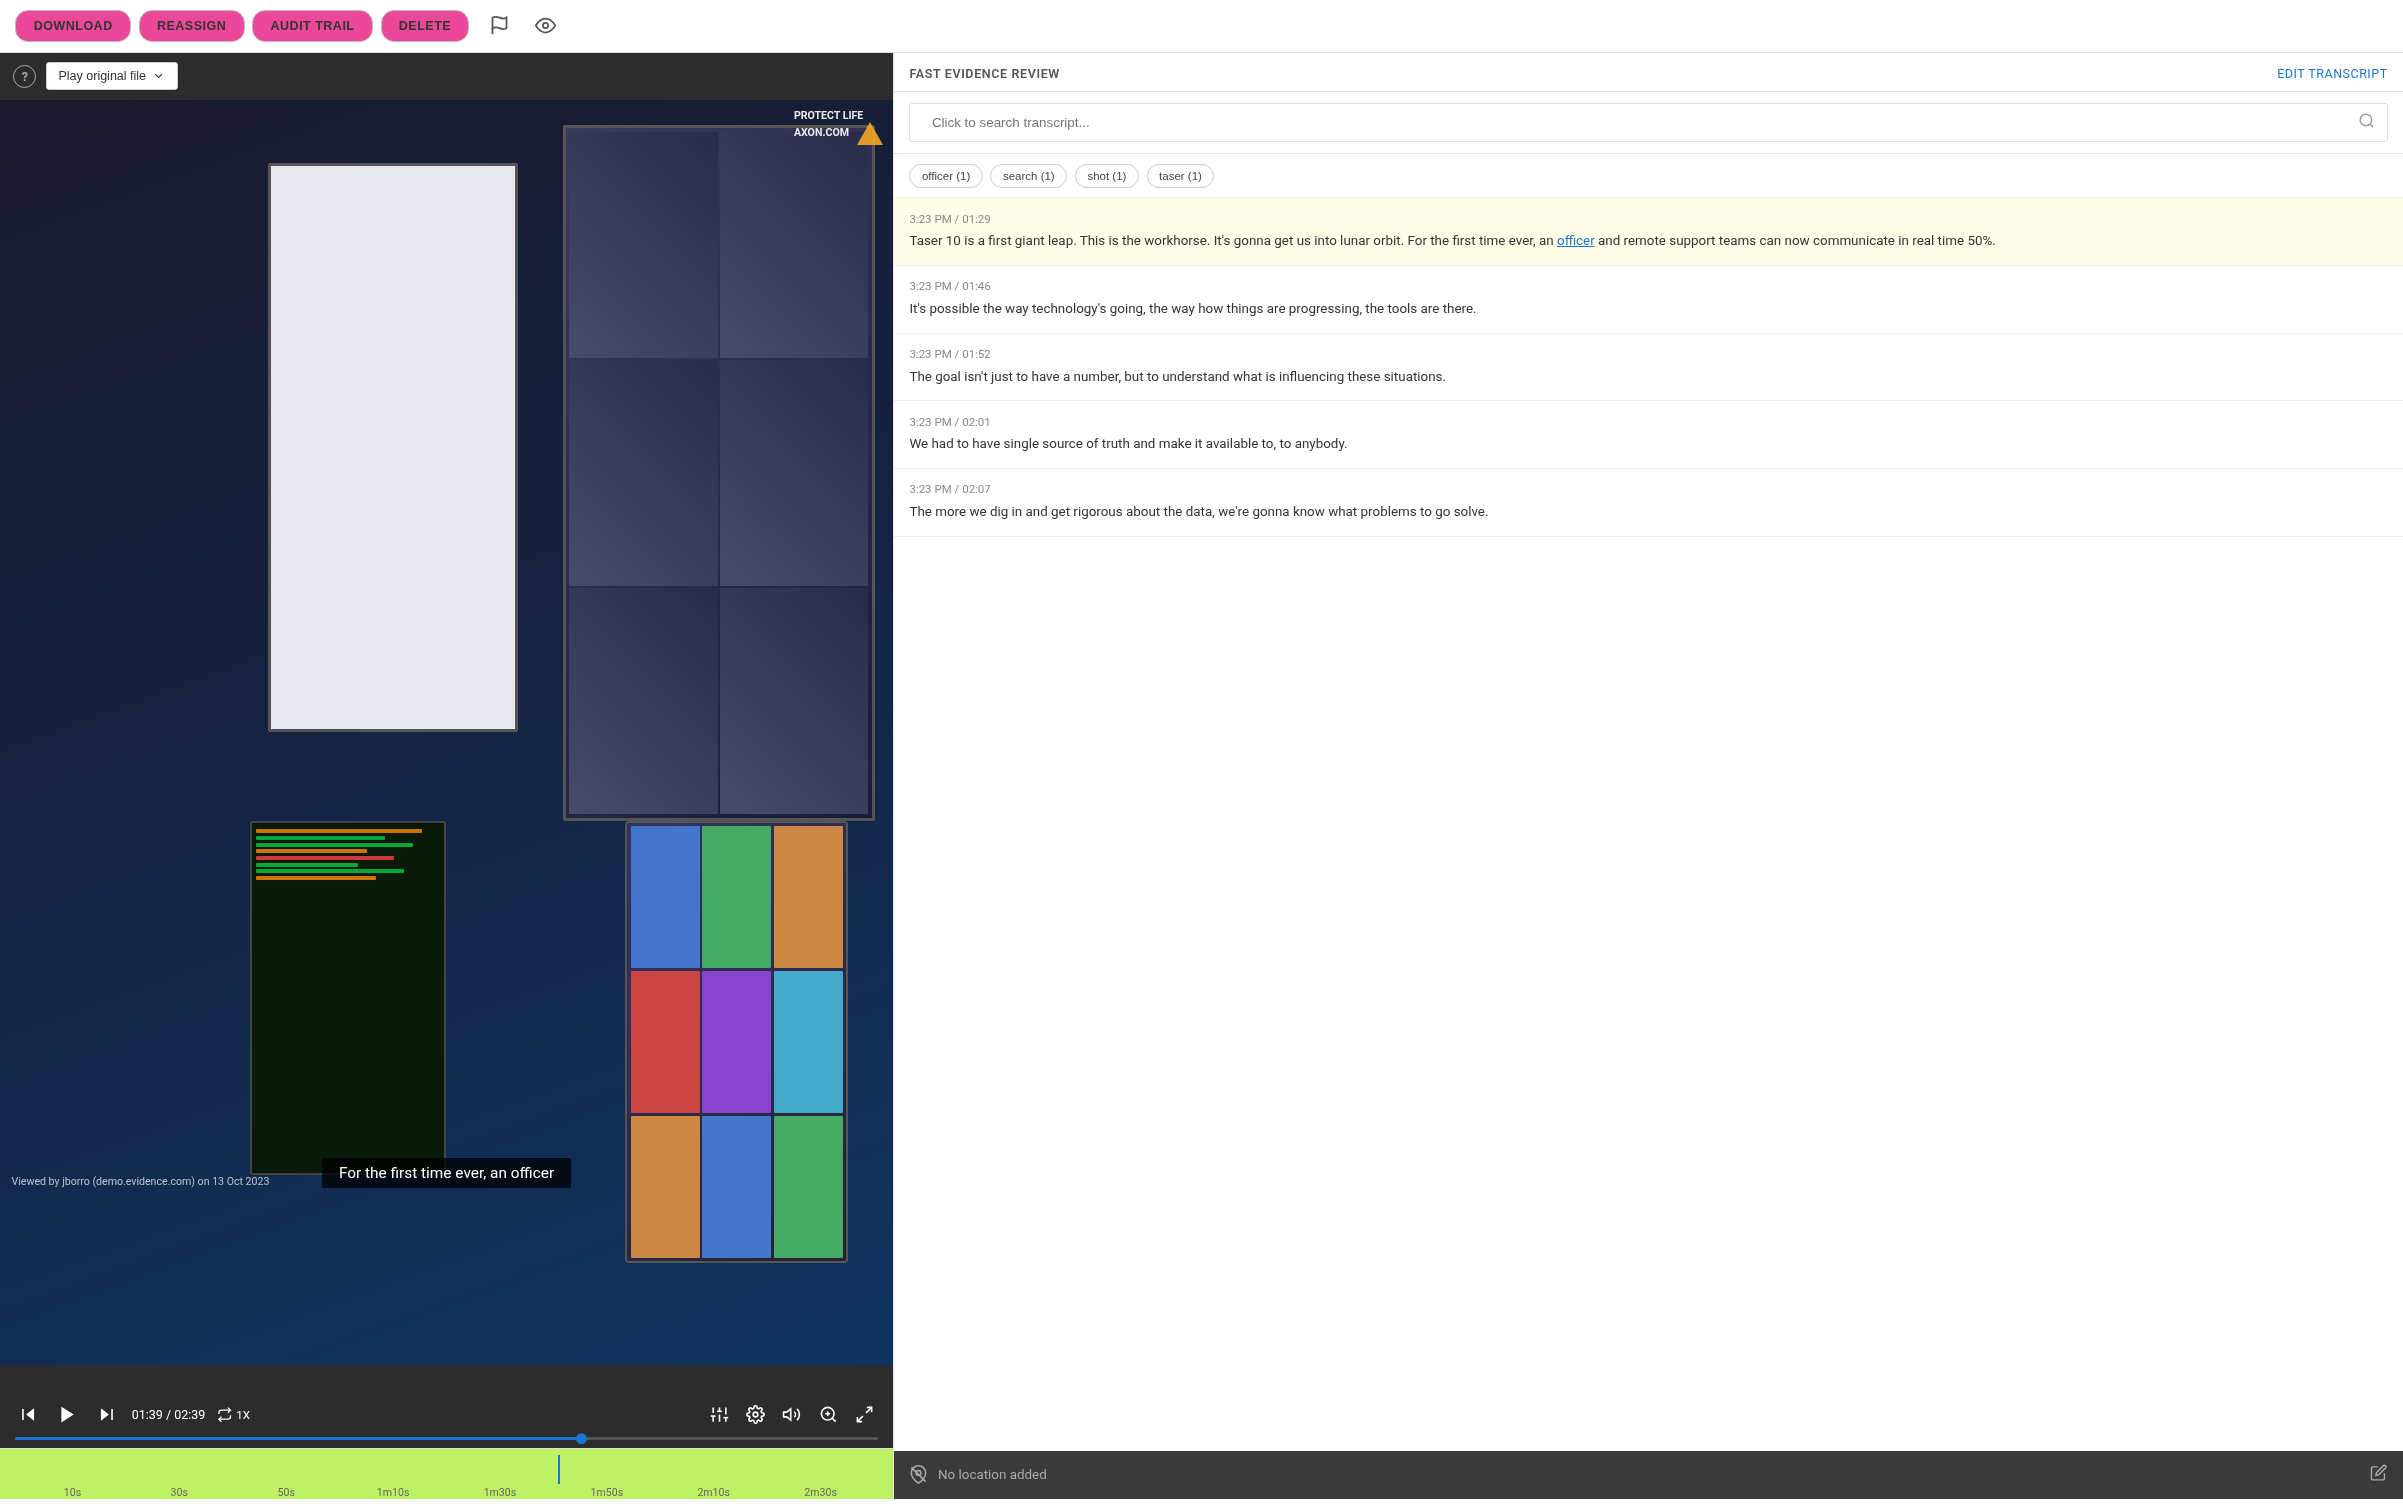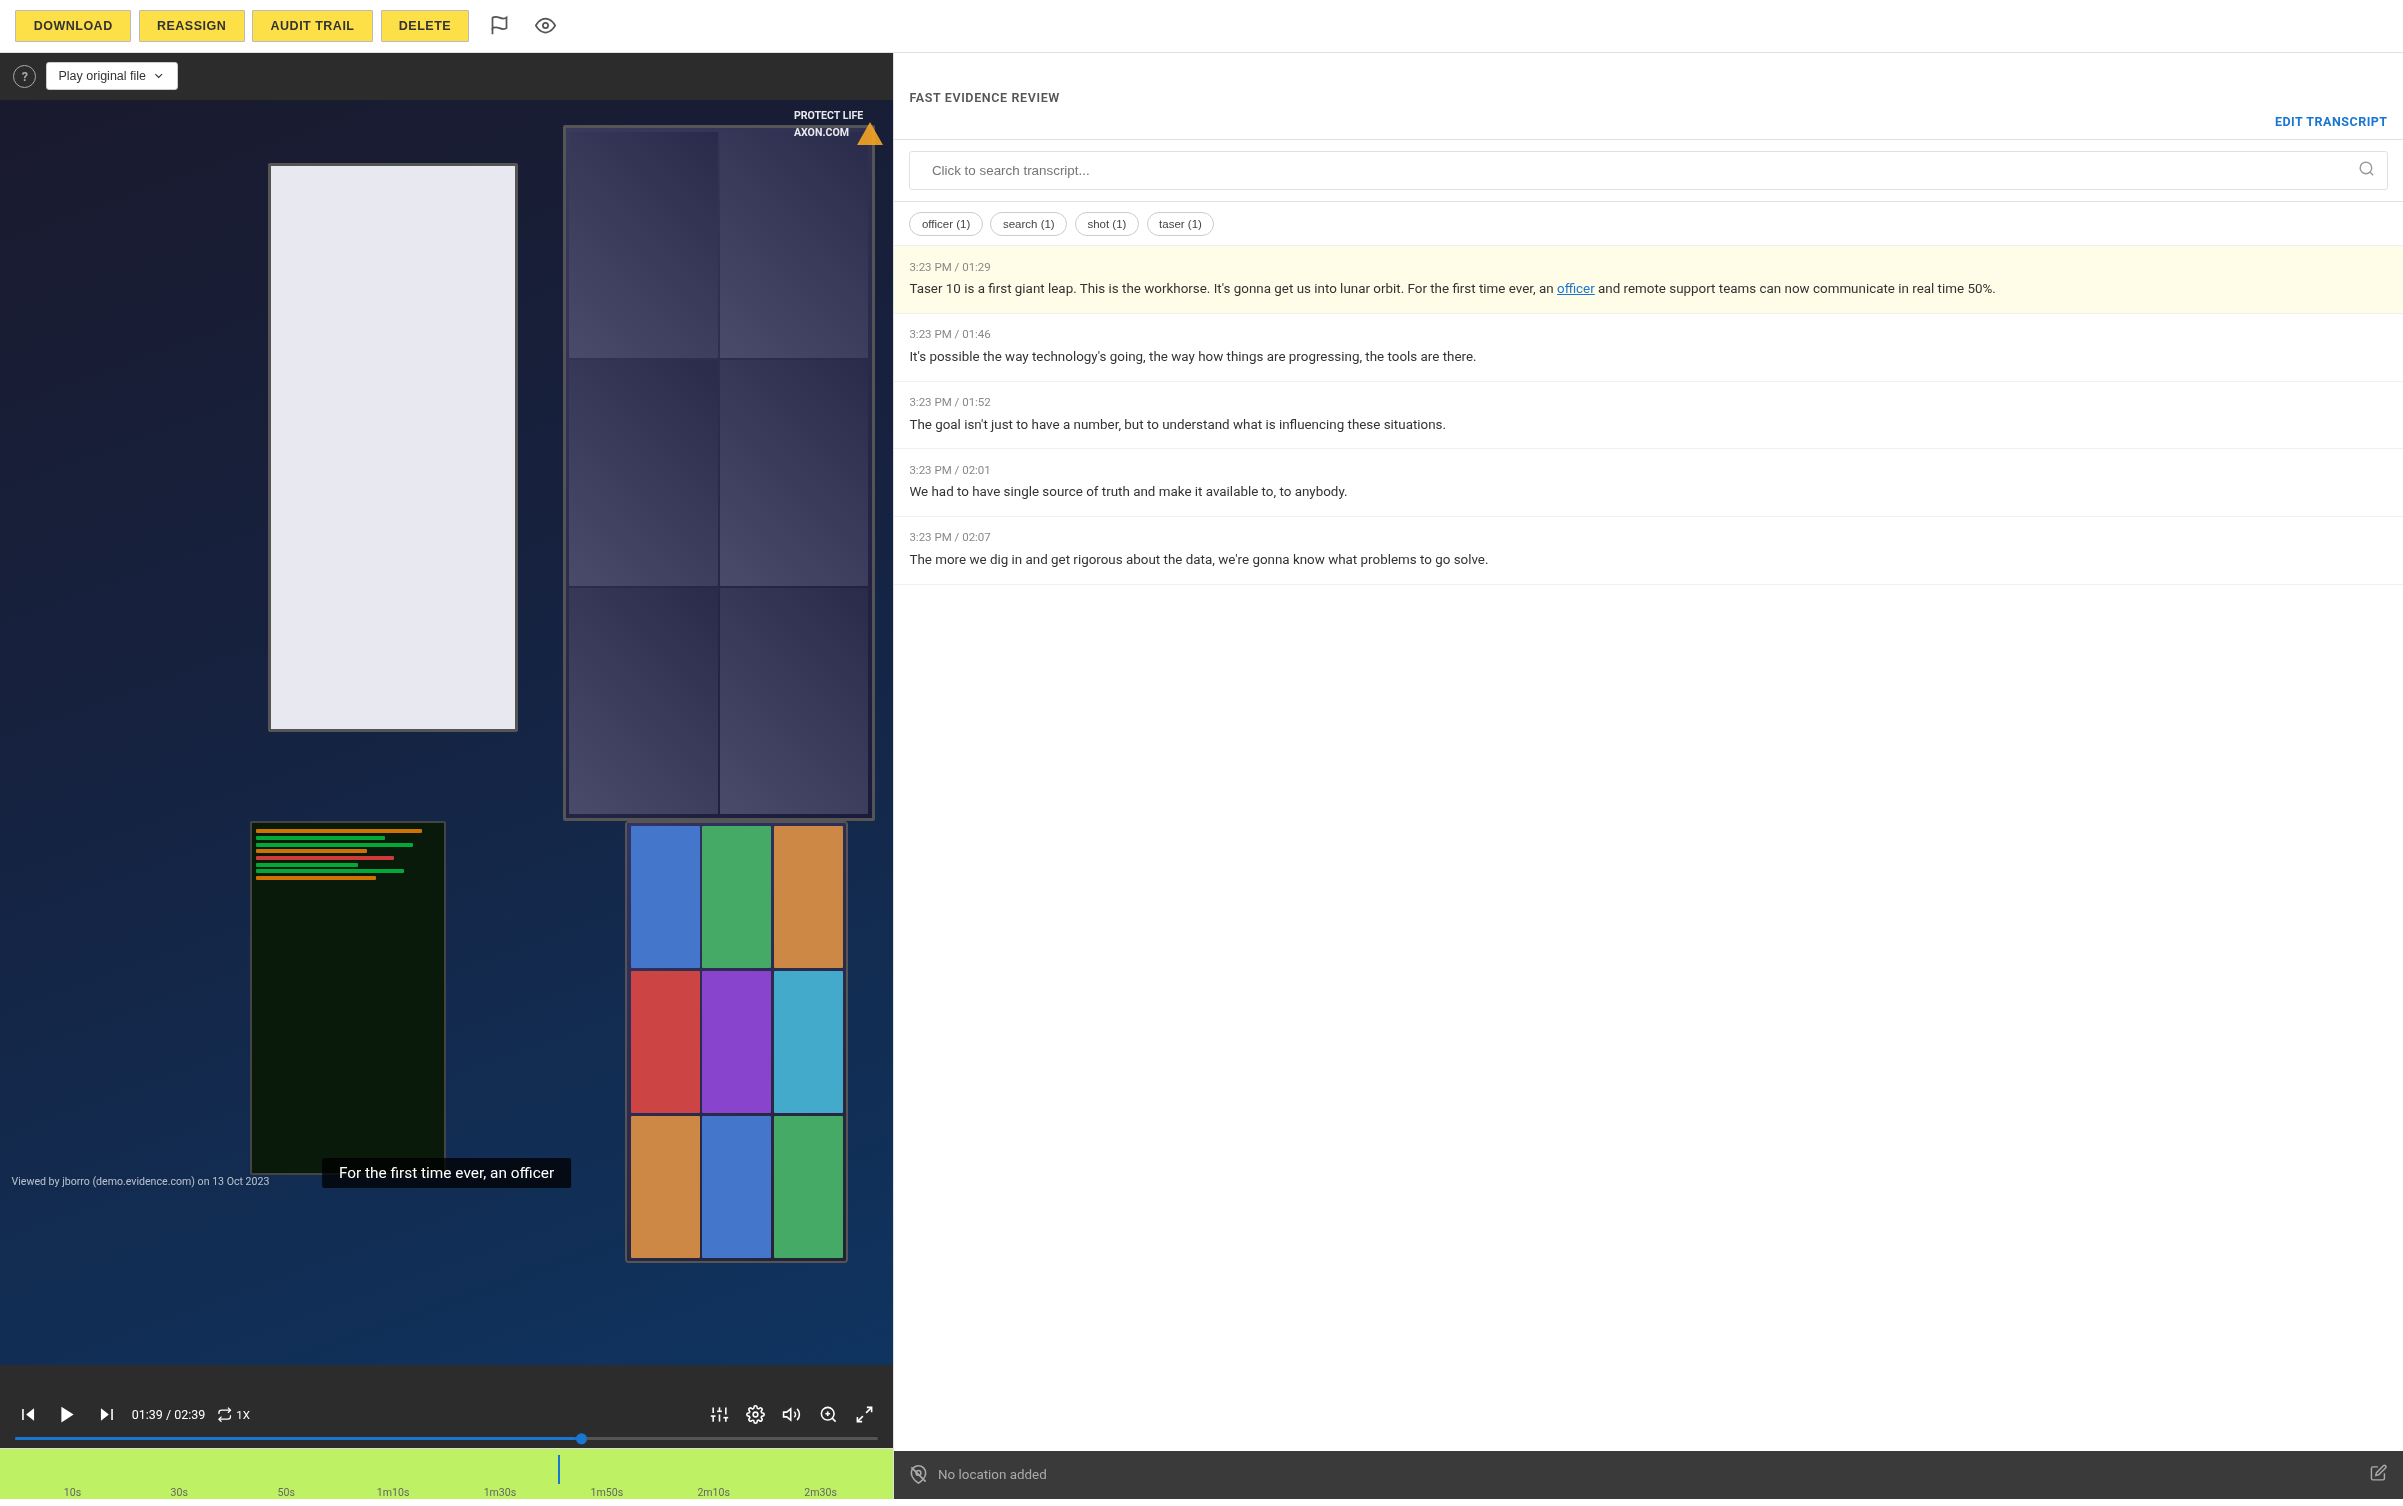--- a/index.html
+++ b/index.html
@@ -13,27 +13,27 @@
     .toolbar {
       display: flex;
       align-items: center;
       padding: 9.6px 15.4px;
       border-bottom: 1px solid #e0e0e0;
       gap: 7.7px;
     }
     .toolbar-btn {
       padding: 7.7px 17.3px;
       border: 1.4px solid #bbb;
-      background: #fde047;
+      background: #ec4899;
       font-size: 12.5px;
       font-weight: 600;
       cursor: pointer;
       letter-spacing: 0.04em;
       color: #333;
-      border-radius: 1px;
+      border-radius: 13px;
     }
     .toolbar-icon-btn {
       background: none;
       border: none;
       cursor: pointer;
       padding: 5.8px;
       color: #555;
       margin-left: 5.8px;
     }
     .toolbar-icon-btn svg { display: block; }
@@ -362,25 +362,24 @@
     .sidebar-title {
       font-size: 12.5px;
       font-weight: 600;
       color: #555;
       letter-spacing: 0.05em;
       text-transform: uppercase;
     }
     .edit-transcript-link {
       color: #1976d2;
       font-size: 12.5px;
-      font-weight: 700;
+      font-weight: 400;
       cursor: pointer;
       text-decoration: none;
       letter-spacing: 0.04em;
-      margin-top: 48px;
     }
 
     
     .search-area {
       padding: 11.5px 15.4px;
       border-bottom: 1px solid #e0e0e0;
     }
     .search-input-wrap {
       display: flex;
       align-items: center;

